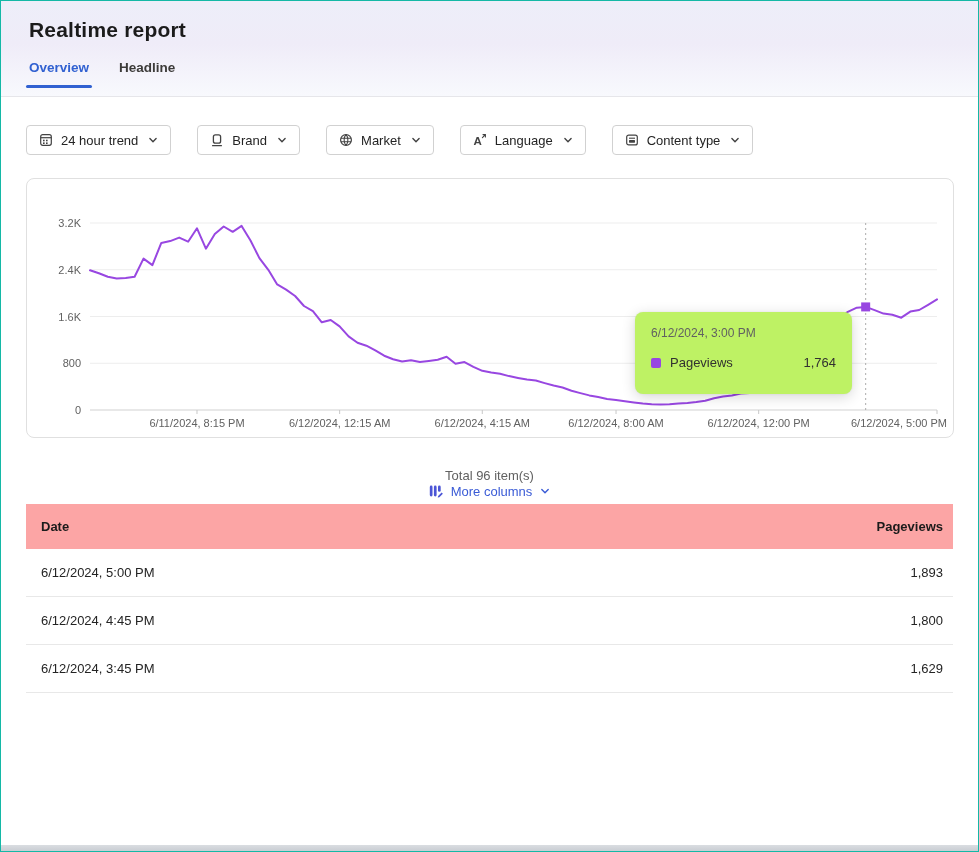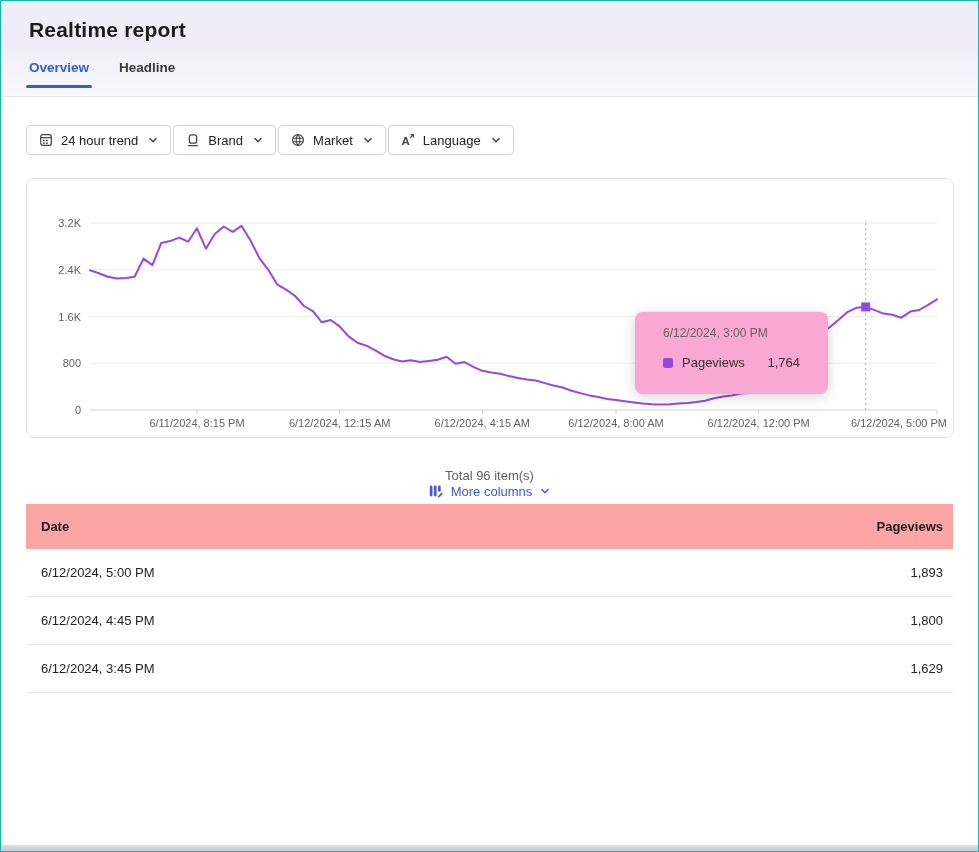--- a/index.html
+++ b/index.html
@@ -13,38 +13,38 @@
     height:96px;box-sizing:border-box;padding:17px 0 0 28px;
     background:linear-gradient(180deg,#edeef9 0%,#efecf8 45%,#f8f9fd 100%);
     border-bottom:1px solid #e6e6ea;
   }
   .title{margin:0;font-size:21px;font-weight:700;color:#1b1b1b;letter-spacing:.2px;}
   .tabs{display:flex;gap:30px;margin-top:14px;}
   .tab{position:relative;font-size:13.5px;font-weight:600;color:#3c3b39;padding:4px 0 13px 0;cursor:pointer;}
   .tab.active{color:#3161d1;}
   .tab.active::after{content:"";position:absolute;left:-3px;right:-3px;bottom:0;height:3px;border-radius:2px;background:#3161d1;}
   
-  .filters{display:flex;gap:2px;margin:28px 0 0 25px;}
+  .filters{display:flex;gap:26px;margin:28px 0 0 25px;}
   .filter-btn{
     display:inline-flex;align-items:center;gap:7px;height:30px;padding:0 11px;
     background:#fff;border:1px solid #d1d1d1;border-radius:4px;
     font-size:13px;color:#242424;cursor:pointer;font-family:inherit;
   }
   .filter-btn .chev{display:inline-flex;margin-left:2px;}
   .ic{display:inline-flex;align-items:center;}
   
   .chart-card{
     position:relative;width:928px;height:260px;margin:23px 0 15px 25px;
     border:1px solid #e0e0e0;border-radius:8px;background:#fff;box-sizing:border-box;
   }
   .chart-card svg.plot{position:absolute;left:0;top:0;}
   .tooltip{
-    position:absolute;left:608px;top:133px;width:193px;height:82px;box-sizing:border-box;
-    background:#f9a8d4;border-radius:8px;box-shadow:0 3px 14px rgba(0,0,0,.16),0 0 2px rgba(0,0,0,.08);
-    padding:14px 28px;z-index:5;
+    position:absolute;left:608px;top:133px;width:217px;height:82px;box-sizing:border-box;
+    background:#bef264;border-radius:8px;box-shadow:0 3px 14px rgba(0,0,0,.16),0 0 2px rgba(0,0,0,.08);
+    padding:14px 16px;z-index:5;
   }
   .tooltip .tt-title{font-size:12px;color:#616161;}
   .tooltip .tt-row{display:flex;align-items:center;gap:9px;margin-top:15px;}
   .tooltip .swatch{width:10px;height:10px;border-radius:2px;background:#9847e1;flex:none;}
   .tooltip .tt-series{font-size:13px;color:#323130;flex:1;}
   .tooltip .tt-value{font-size:13px;color:#323130;}
   
   .table-bar{display:flex;justify-content:space-between;align-items:center;margin:30px 25px 0 25px;height:22px;flex-direction:column;}
   .total{font-size:13px;color:#616161;}
   .more-cols{display:inline-flex;align-items:center;gap:7px;background:none;border:none;cursor:pointer;
@@ -121,20 +121,35 @@
         </span>
       </button>
       <button class="filter-btn">
         <span class="ic">
           <svg width="16" height="16" viewBox="0 0 16 16">
             <text x="1.6" y="13" font-size="11.5" font-weight="600" fill="#424242" font-family="Liberation Sans, sans-serif">A</text>
             <path d="M10.4 5.6 L13.4 2.6 M11 2.6 H13.4 V5" fill="none" stroke="#424242" stroke-width="1.1" stroke-linecap="round"></path>
           </svg>
         </span>
         <span>Language</span>
+        <span class="ic chev">
+          <svg width="12" height="12" viewBox="0 0 12 12">
+            <path d="M2.9 4.6 L6 7.7 L9.1 4.6" fill="none" stroke="#424242" stroke-width="1.4" stroke-linecap="round" stroke-linejoin="round"></path>
+          </svg>
+        </span>
+      </button>
+      <button class="filter-btn">
+        <span class="ic">
+          <svg width="16" height="16" viewBox="0 0 16 16">
+            <rect x="2.7" y="3.1" width="10.6" height="9.8" rx="2" fill="none" stroke="#424242" stroke-width="1.2"></rect>
+            <line x1="5" y1="6.2" x2="11" y2="6.2" stroke="#424242" stroke-width="1.1"></line>
+            <rect x="5" y="8.1" width="6" height="2.6" rx="0.6" fill="#424242"></rect>
+          </svg>
+        </span>
+        <span>Content type</span>
         <span class="ic chev">
           <svg width="12" height="12" viewBox="0 0 12 12">
             <path d="M2.9 4.6 L6 7.7 L9.1 4.6" fill="none" stroke="#424242" stroke-width="1.4" stroke-linecap="round" stroke-linejoin="round"></path>
           </svg>
         </span>
       </button>
     </div>
 
   <section class="chart-card">
     <svg class="plot" id="chart-svg" width="926" height="258" viewBox="0 0 926 258">

